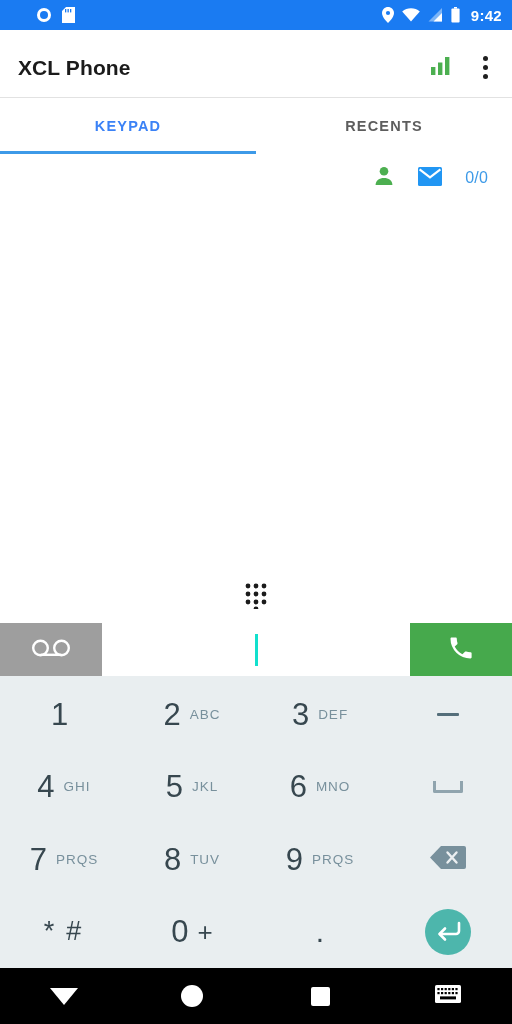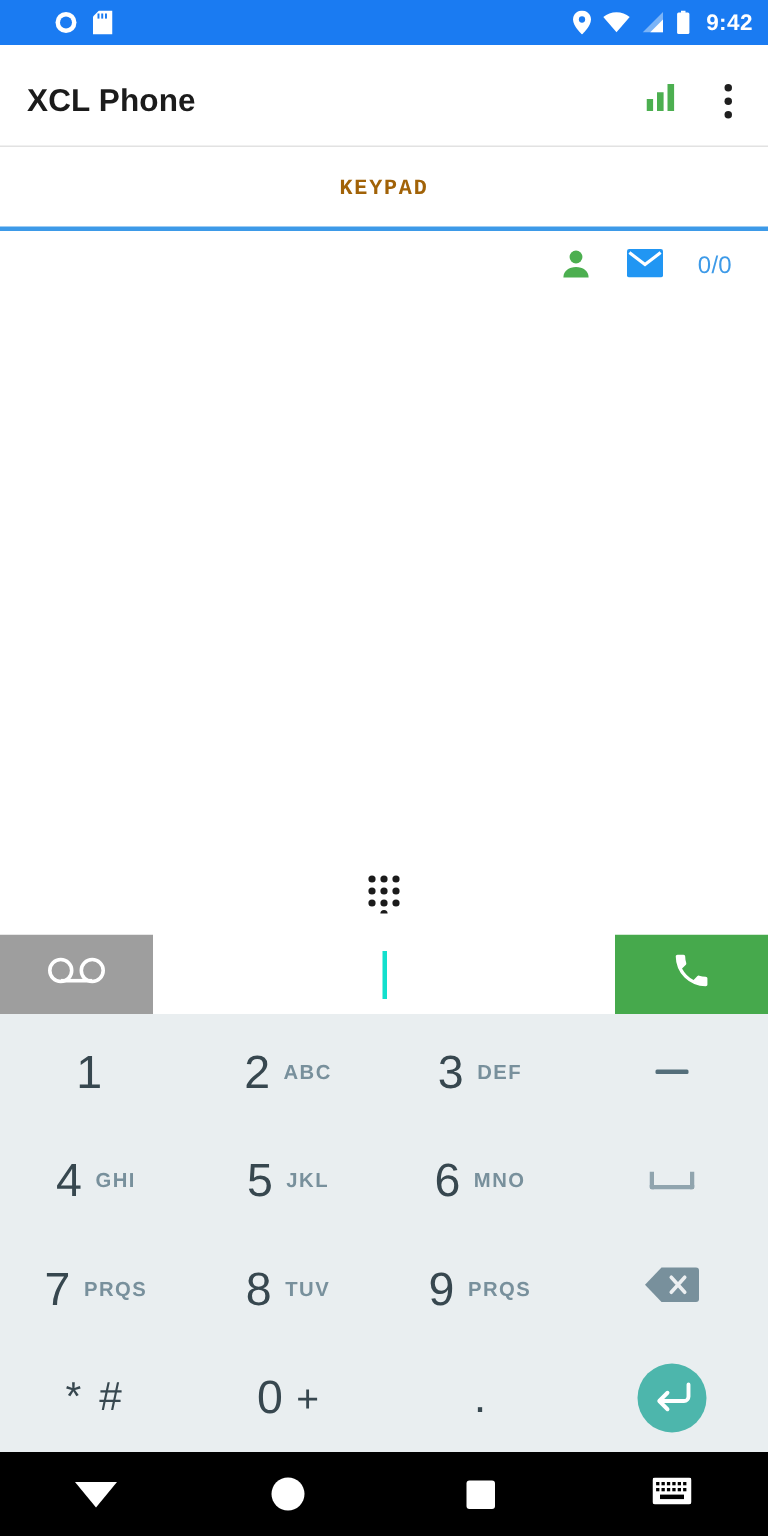--- a/index.html
+++ b/index.html
@@ -30,21 +30,21 @@
   .dots { display:flex; flex-direction:column; gap:4px; align-items:center; padding:4px 6px; }
   .dots span { width:5px; height:5px; border-radius:50%; background:#1f1f1f; display:block; }
 
   
   .tabs { display:flex; height:56px; flex:0 0 56px; background:#fff; position:relative; }
   .tab {
     flex:1; display:flex; align-items:center; justify-content:center;
     font-size:14.5px; font-weight:bold; letter-spacing:1.2px; color:#5d5d5d;
     position:relative;
   }
-  .tab.active { color:#a16207;font-family:Liberation Mono, monospace; }
+  .tab.active { color:#3b82f6; }
   .tab.active::after {
     content:""; position:absolute; left:0; right:0; bottom:0; height:3px; background:#3d9ae8;
   }
 
   
   .sub-row {
     flex:0 0 48px; display:flex; align-items:center; justify-content:flex-end;
     gap:23px; padding:0 24px 0 0; background:#fff;
   }
   .count-badge { font-size:16px; color:#3d9ae8; font-weight:normal; letter-spacing:.2px; }
@@ -81,21 +81,21 @@
   .keypad {
     flex:0 0 292px; background:#e9eef0; display:flex; flex-direction:column;
     padding-top:2px;
   }
   .kp-row { flex:1; display:flex; }
   .kp-key {
     flex:1; display:flex; align-items:center; justify-content:center;
     gap:9px; user-select:none;
   }
   .kp-digit { font-size:31px; color:#37474f; font-weight:normal; line-height:1; }
-  .kp-letters { font-size:13.5px; color:#78909c; letter-spacing:1px; font-weight:bold; }
+  .kp-letters { font-size:13.5px; color:#78909c; letter-spacing:1px; font-weight:normal; }
   .kp-sym { font-size:26px; color:#37474f; line-height:1; }
   .kp-dot { font-size:30px; color:#37474f; line-height:0.4; }
   .kp-star { font-size:27px; color:#37474f; line-height:1; letter-spacing:3px; }
   .dash {
     width:22px; height:3px; background:#546e7a; border-radius:1px; display:block;
   }
   .spacebar {
     width:30px; height:12px; border:3px solid #90a4ae; border-top:none;
     border-radius:0 0 2px 2px; display:block;
   }
@@ -177,20 +177,23 @@
         <span></span>
           <span></span>
           <span></span>
       </span>
     </div>
   </div>
 
   <div class="tabs">
     <div class="tab active">
       <span>KEYPAD</span>
+    </div>
+    <div class="tab">
+      <span>RECENTS</span>
     </div>
   </div>
 
   <div class="sub-row">
     <span>
       <svg width="22" height="22" viewBox="0 0 22 22">
           <circle cx="11" cy="6.3" r="4.3" fill="#4caf50"></circle>
           <path d="M2.6 20c0-4.6 3.8-7 8.4-7s8.4 2.4 8.4 7z" fill="#4caf50"></path>
         </svg>
     </span>

